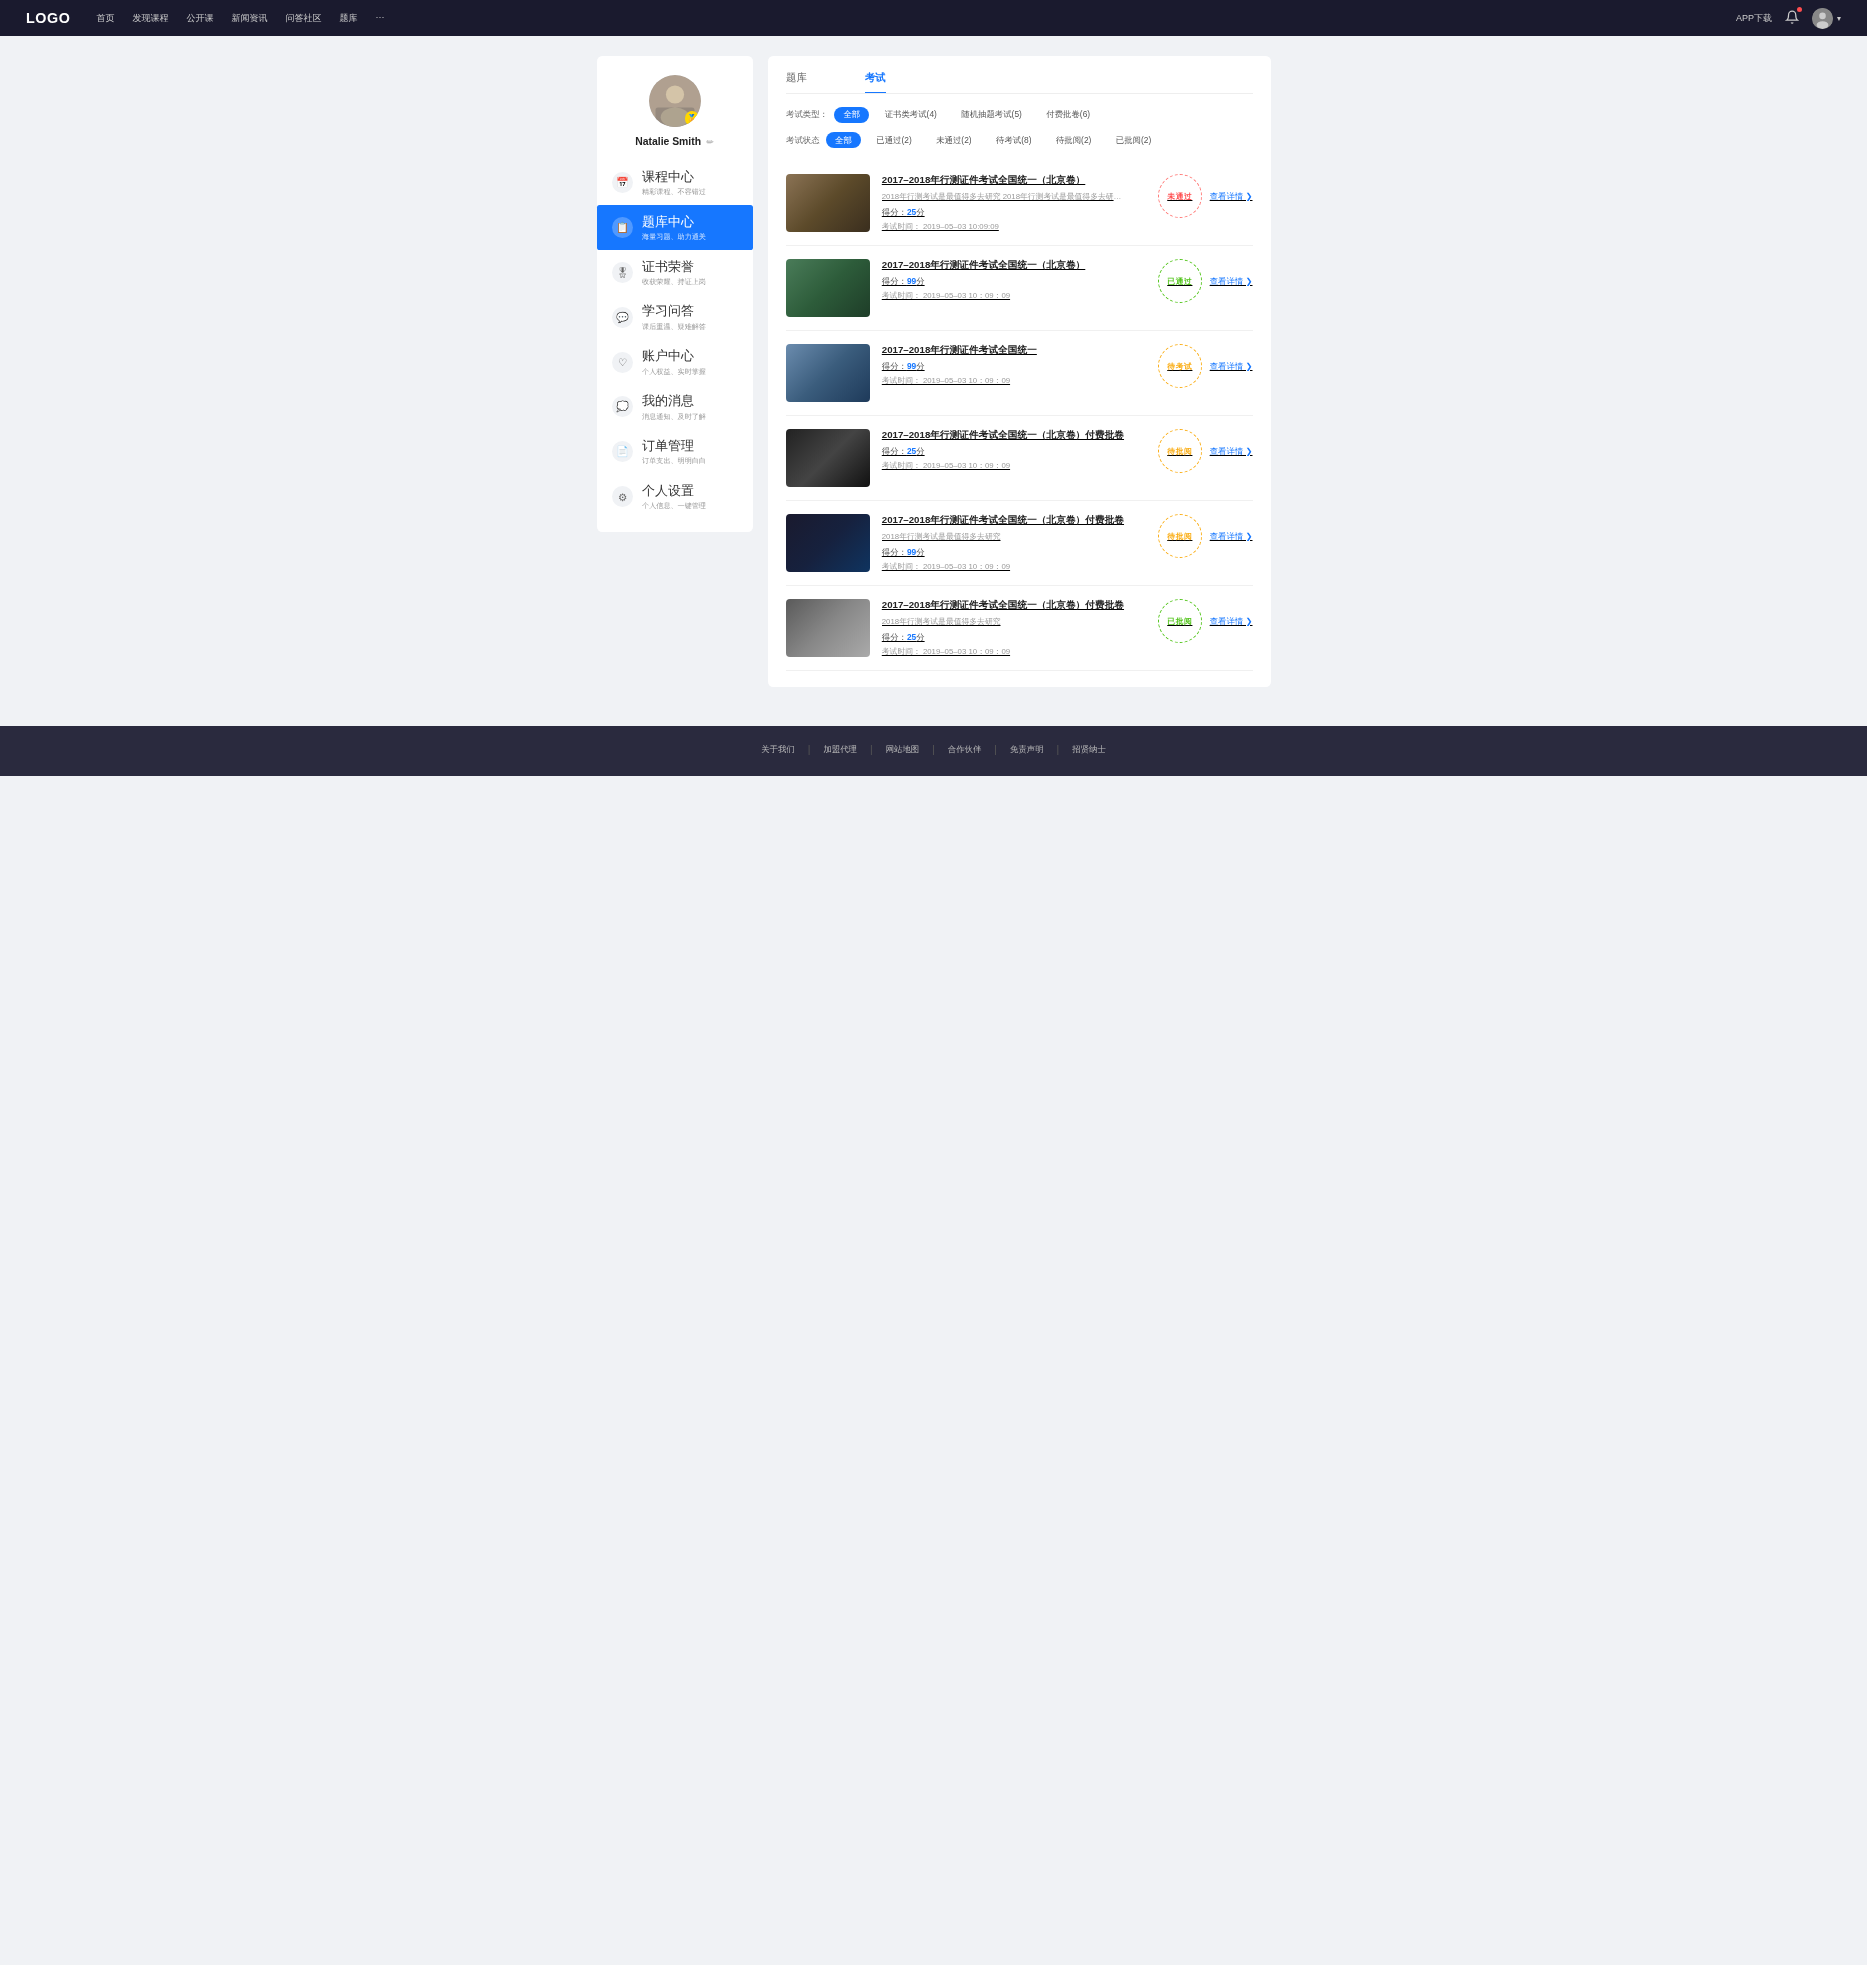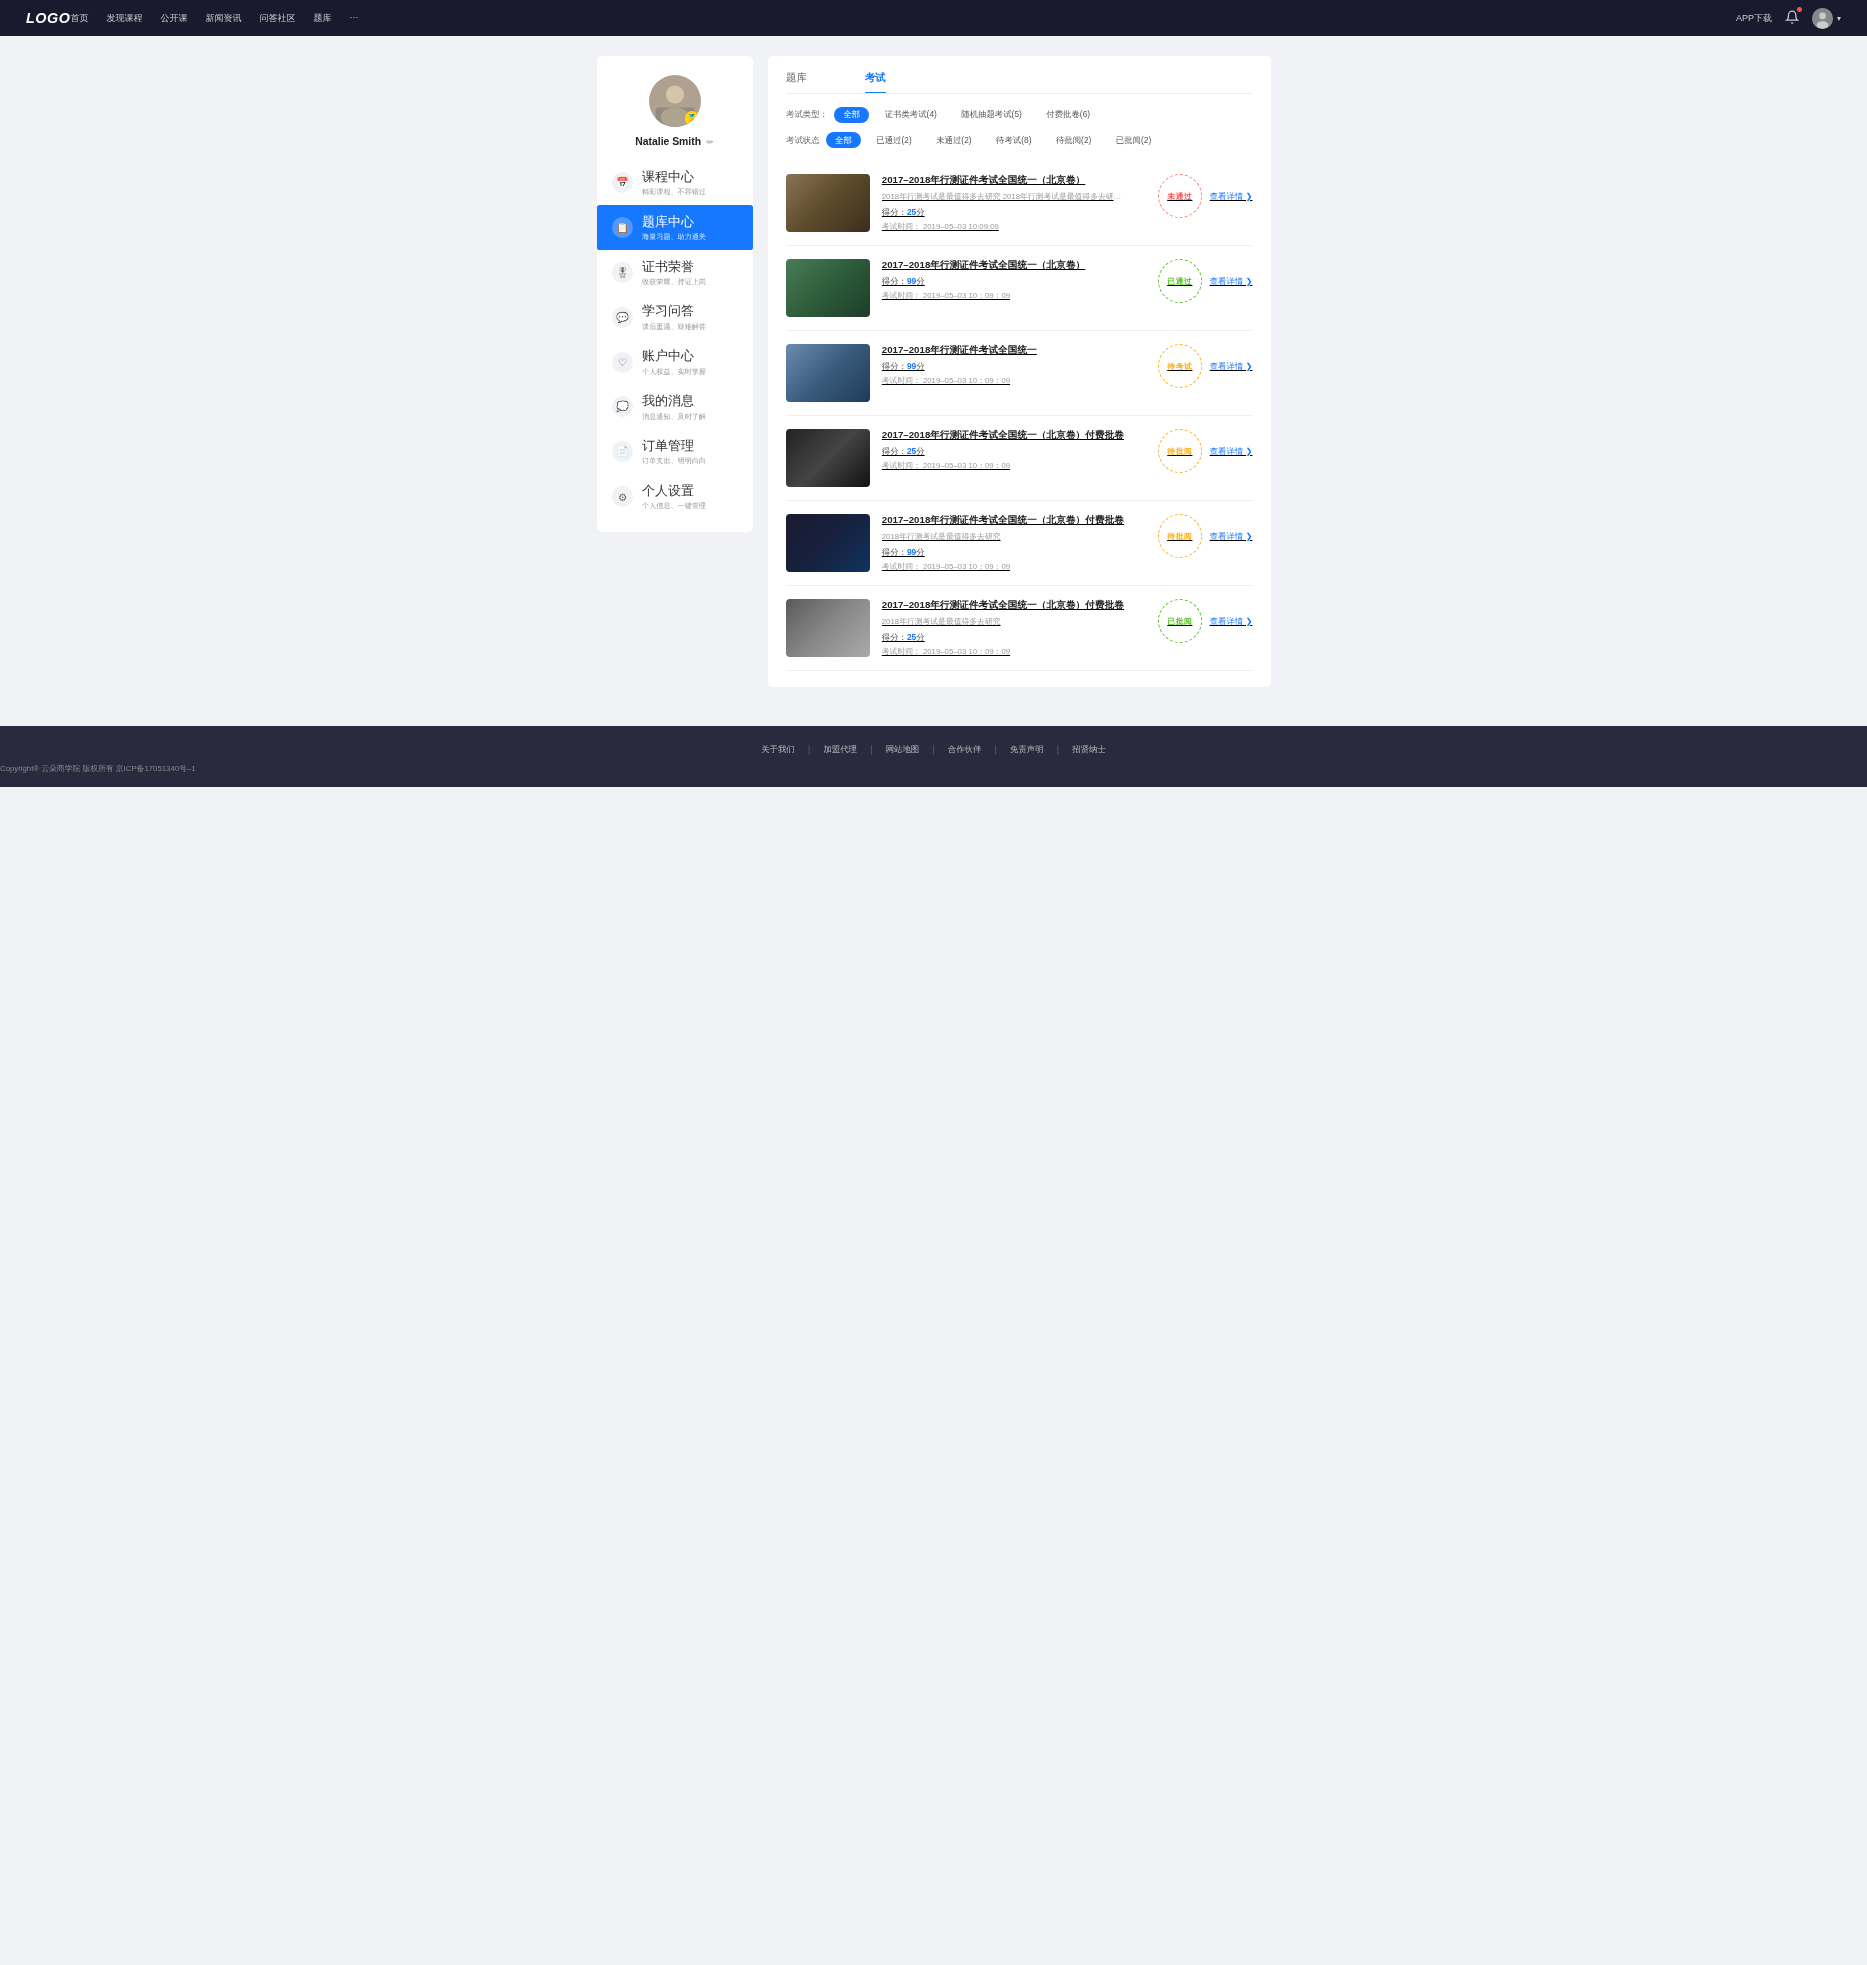--- a/index.html
+++ b/index.html
@@ -12,21 +12,21 @@
       align-items: center;
       padding: 0 26px;
       height: 36px;
       position: sticky; top: 0; z-index: 100;
     }
     .navbar-logo {
       color: #fff;
       font-size: 14.3px;
       font-weight: 900;
       letter-spacing: 0.6px;
-      font-style: italic;
+      margin-right: 26px;
     }
     .navbar-links {
       display: flex; gap: 18px; flex: 1;
     }
     .navbar-link {
       color: #ccc;
       font-size: 9px;
       cursor: pointer;
       text-decoration: none;
     }
@@ -524,15 +524,14 @@
       <span class="footer-link">加盟代理</span>
       <span class="footer-divider">|</span>
       <span class="footer-link">网站地图</span>
       <span class="footer-divider">|</span>
       <span class="footer-link">合作伙伴</span>
       <span class="footer-divider">|</span>
       <span class="footer-link">免责声明</span>
       <span class="footer-divider">|</span>
       <span class="footer-link">招贤纳士</span>
     </div>
-  <div class="footer-copy">Copyright® 云朵商学院  版权所有    京ICP备17051340号–1</div>
 </footer>
 
 
 </body></html>

